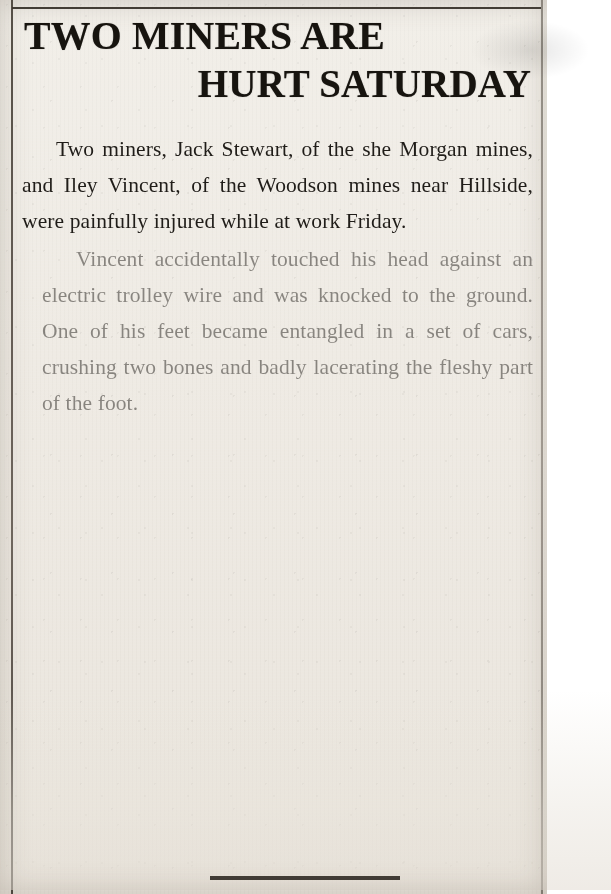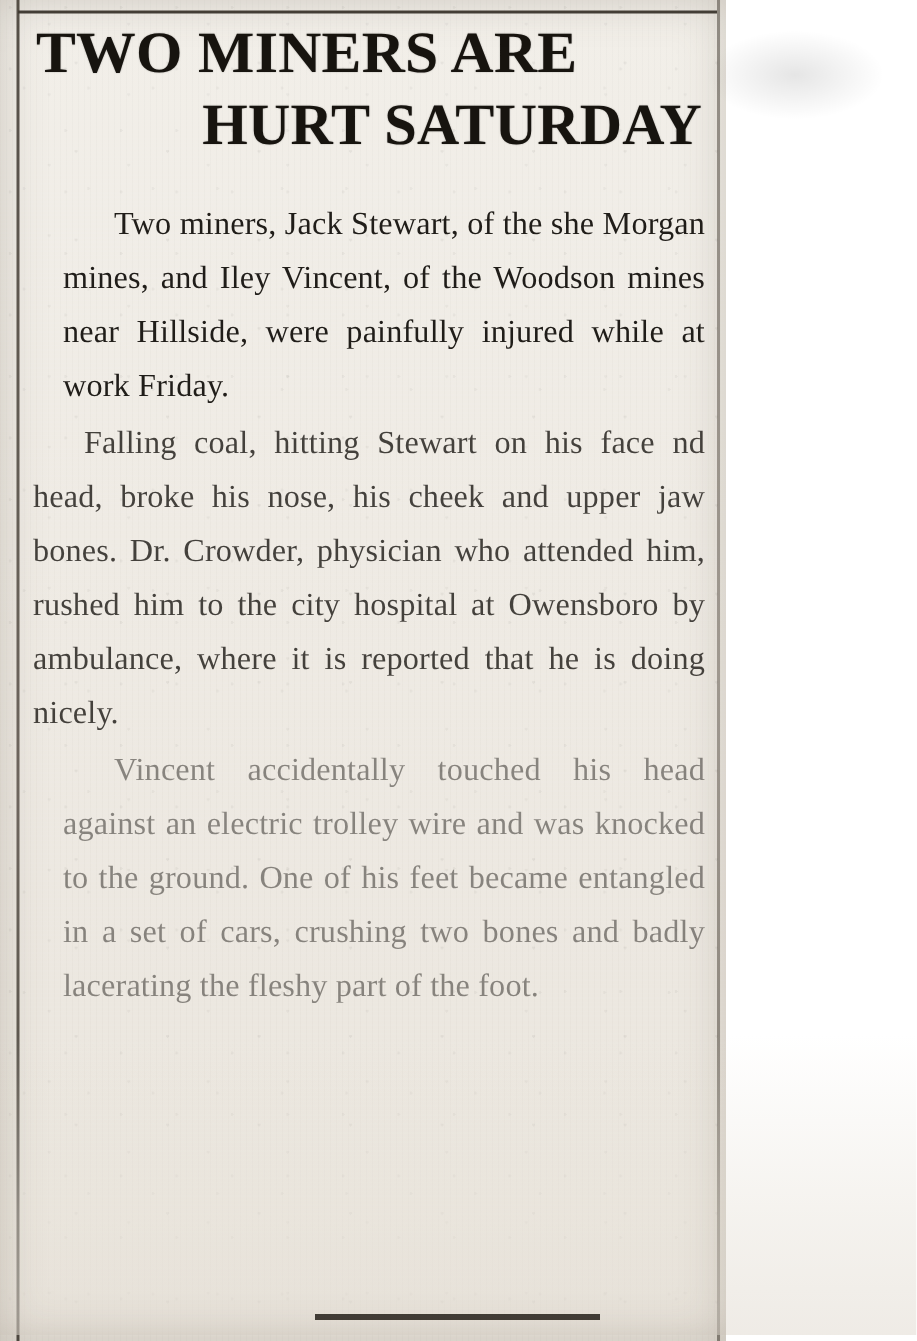--- a/index.html
+++ b/index.html
@@ -10,21 +10,21 @@
   body {
     width: 611px;
     height: 894px;
     overflow: hidden;
     font-family: "Liberation Serif", serif;
   }
 
   
   .page {
     position: relative;
-    width: 484px;
+    width: 547px;
     height: 894px;
     background:
       radial-gradient(circle at 18% 12%, rgba(0,0,0,0.045) 0 1px, transparent 1px),
       radial-gradient(circle at 62% 34%, rgba(0,0,0,0.04) 0 1px, transparent 1px),
       radial-gradient(circle at 83% 71%, rgba(0,0,0,0.05) 0 1px, transparent 1px),
       radial-gradient(circle at 37% 88%, rgba(0,0,0,0.04) 0 1px, transparent 1px),
       linear-gradient(180deg, #f2efe9 0%, #efebe4 40%, #eae5dd 100%);
     background-size: 37px 41px, 53px 47px, 61px 59px, 43px 67px, 100% 100%;
     filter: none;
   }
@@ -105,21 +105,21 @@
     text-justify: inter-word;
     letter-spacing: 0.1px;
   }
   .para {
     margin: 0 0 2px 0;
     text-indent: 34px;
     -webkit-hyphens: none;
     hyphens: none;
   }
   
-  .f0 { opacity: .97; margin-left: 20px; }
+  .f0 { opacity: .97; }
   .f2 { opacity: .80; filter: blur(0.15px); }
   .f4 { opacity: .48; filter: blur(0.5px); margin-left: 20px; }
 
   
   .foot-rule {
     position: absolute;
     left: 210px;
     width: 190px;
     bottom: 14px;
     height: 4px;
@@ -160,21 +160,20 @@
 
     <h1 class="headline">
       <span class="l1">TWO MINERS ARE</span>
       <span class="l2">HURT SATURDAY</span>
     </h1>
 
     <div class="headline-gap"></div>
 
     <div class="body">
       <p class="para f0">Two miners, Jack Stewart, of the she Morgan mines, and Iley Vincent, of the Woodson mines near Hillside, were painfully injured while at work Friday.</p>
-      <p class="para f2">Falling coal, hitting Stewart on his face nd head, broke his nose, his cheek and upper jaw bones. Dr. Crowder, physician who attended him, rushed him to the city hospital at Owensboro by ambulance, where it is reported that he is doing nicely.</p>
       <p class="para f4">Vincent accidentally touched his head against an electric trolley wire and was knocked to the ground. One of his feet became entangled in a set of cars, crushing two bones and badly lacerating the fleshy part of the foot.</p>
     </div>
 
   </div>
 
   <div class="smudge-a"></div>
   <div class="smudge-b"></div>
   <div class="foot-rule"></div>
   <div class="edge-dark"></div>
 

